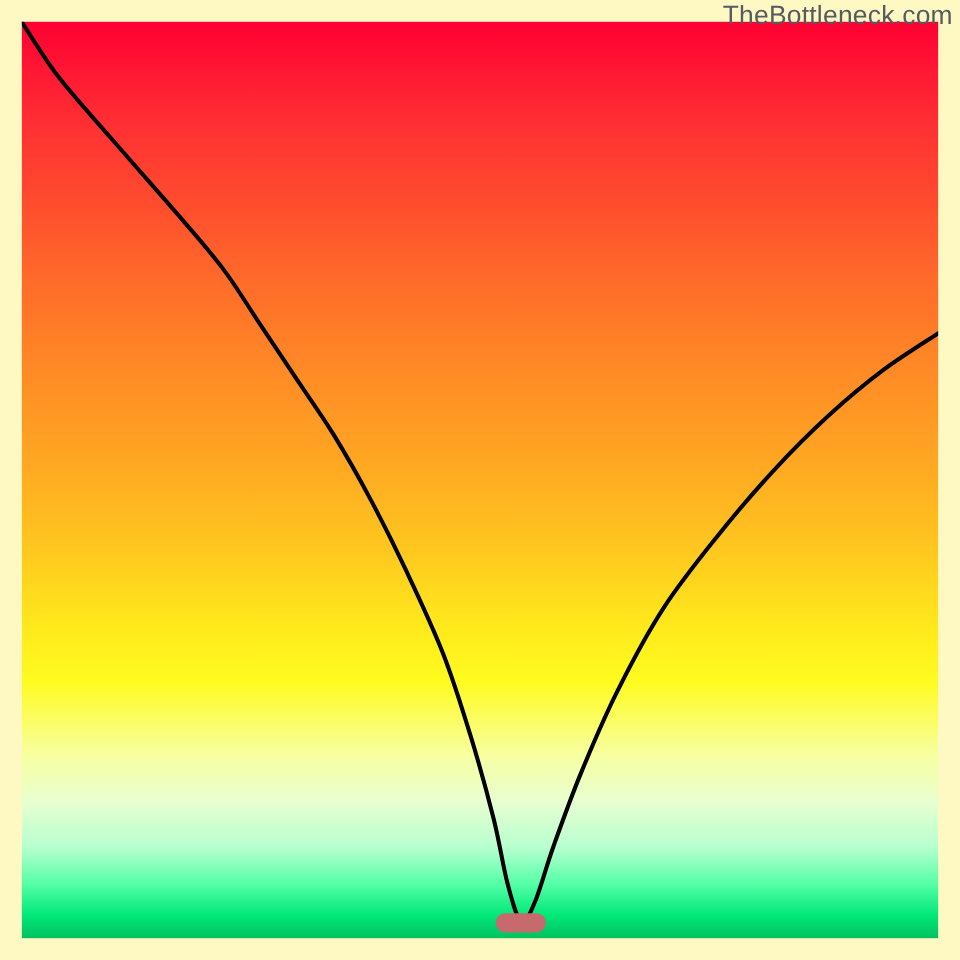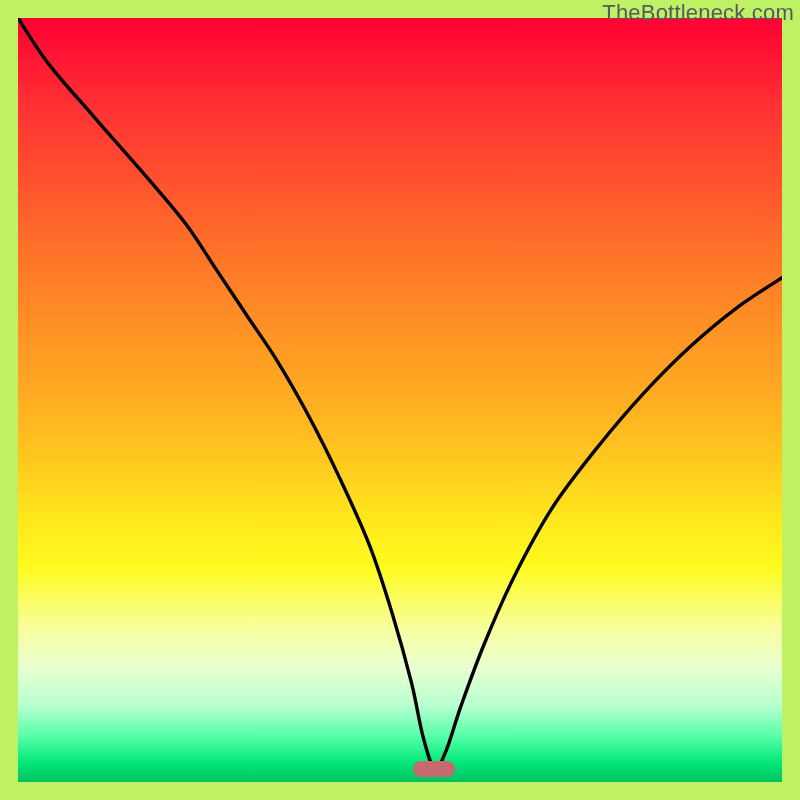--- a/index.html
+++ b/index.html
@@ -8,21 +8,21 @@
     width: 800px;
     height: 800px;
     background: #000;
     overflow: hidden;
     font-family: Arial, Helvetica, sans-serif;
   }
   .stage {
     position: relative;
     width: 800px;
     height: 800px;
-    background: #bef264;
+    background: #fef9c3;
   }
   .plot-area {
     position: absolute;
     left: 18px;
     top: 18px;
     width: 764px;
     height: 764px;
     overflow: hidden;
   }
   .gradient-bg {

